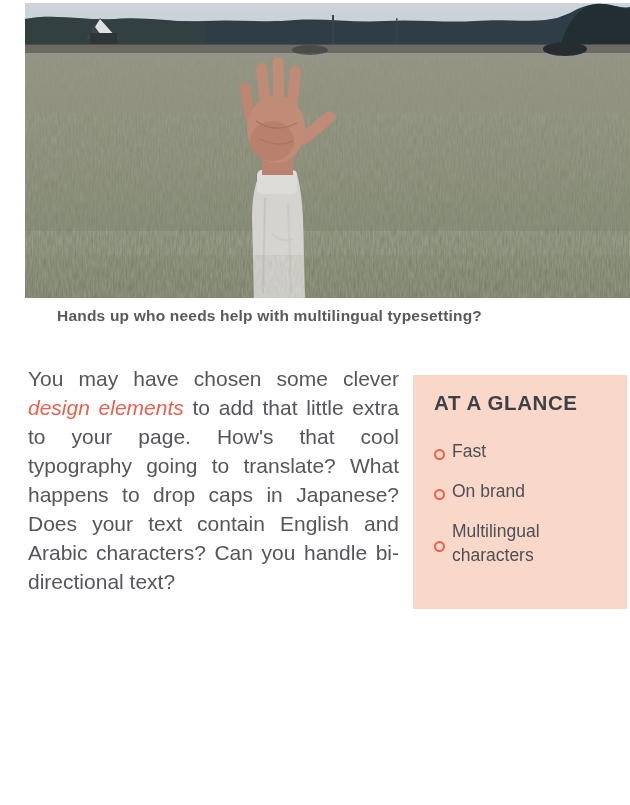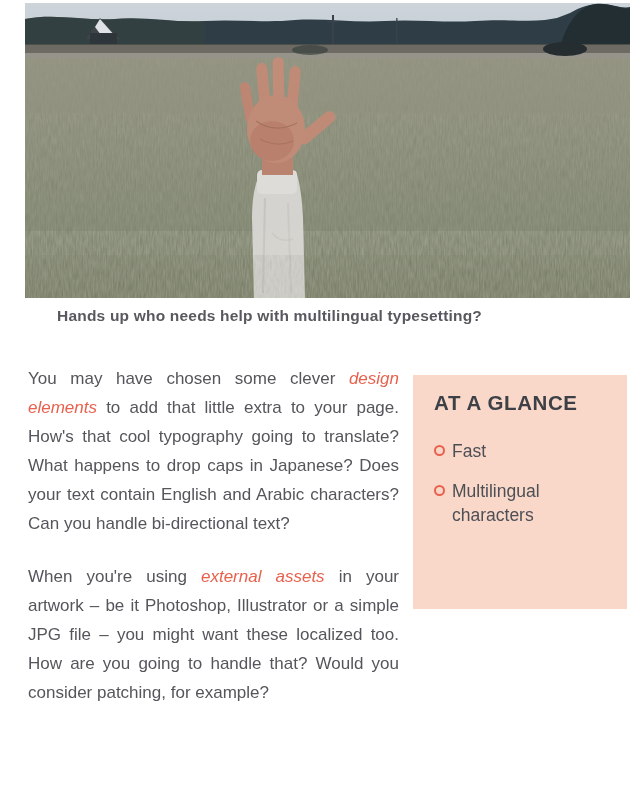--- a/index.html
+++ b/index.html
@@ -10,42 +10,42 @@
   .photo{
     position:absolute;left:25px;top:3px;width:605px;height:295px;overflow:hidden;
   }
   .photo svg{display:block;}
   .caption{
     position:absolute;left:57px;top:305px;width:540px;
     font-size:15.5px;line-height:22px;color:#58595e;letter-spacing:.2px;font-weight:bold;
   }
   .article{
     position:absolute;left:28px;top:364px;width:371px;
-    font-size:17px;line-height:29px;color:#54565b;
+    font-size:21px;line-height:29px;color:#54565b;
     text-align:justify;
   }
   .article p{margin:0 0 24px 0;}
   .inline-link{
     color:#e8614d;font-style:italic;text-decoration:none;
   }
   .glance-box{
     position:absolute;left:413px;top:375px;width:214px;height:234px;
     background:#fad8c9;box-sizing:border-box;
     padding:17px 24px 0 21px;
   }
   .glance-title{
     font-size:20.5px;font-weight:800;color:#3d4147;letter-spacing:.6px;
     margin:0;line-height:22px;
   }
   .glance-list{
     list-style:none;margin:25px 0 0 0;padding:0;
     font-size:17.5px;line-height:24px;color:#4c4f55;
   }
   .glance-list li{
-    display:flex;align-items:flex-start;margin:16px 0 10px 0;
+    display:flex;align-items:center;margin:16px 0 10px 0;
   }
   .bullet{
     flex:0 0 auto;width:7px;height:7px;border:2px solid #e8614d;border-radius:50%;
     margin:6px 7px 0 0;background:transparent;
   }
 </style>
 </head>
 <body>
 
 <div class="page">
@@ -133,30 +133,33 @@
 
       <rect x="0" y="228" width="605" height="67" filter="url(#grassLight)" opacity="0.28"></rect>
       <rect x="0" y="252" width="605" height="43" filter="url(#grassDark)" opacity="0.2"></rect>
     </svg>
   </div>
 
   <div class="caption">Hands up who needs help with multilingual typesetting?</div>
 
   <div class="article">
     <p><span>You may have chosen some clever </span><a class="inline-link" href="#">design elements</a><span> to add that little extra to your page. How's that cool typography going to translate? What happens to drop caps in Japanese? Does your text contain English and Arabic characters? Can you handle bi-directional text?</span></p>
-    <p><span>When you're using </span><a class="inline-link" href="#">external assets</a><span> in your artwork – be it Photoshop, Illustrator or a simple JPG file – you might want these localized too. How are you going to handle that? Would you consider patching, for example?</span></p>
   </div>
 
   <aside class="glance-box">
     <h2 class="glance-title">AT A GLANCE</h2>
     <ul class="glance-list">
       <li>
           <span class="bullet"></span>
           <span>Fast</span>
         </li>
       <li>
           <span class="bullet"></span>
+          <span>On brand</span>
+        </li>
+      <li>
+          <span class="bullet"></span>
           <span>Multilingual characters</span>
         </li>
     </ul>
   </aside>
 
 </div>
 
 </body></html>

